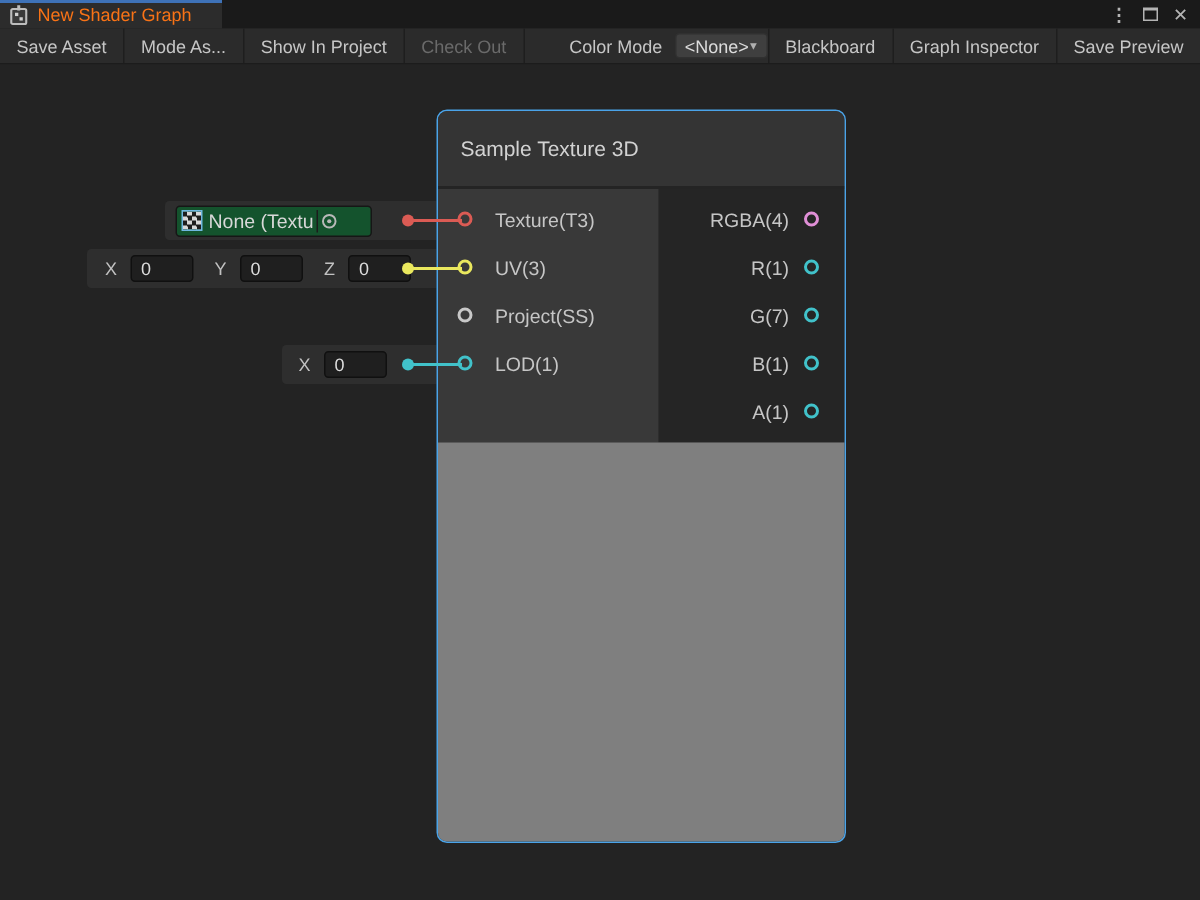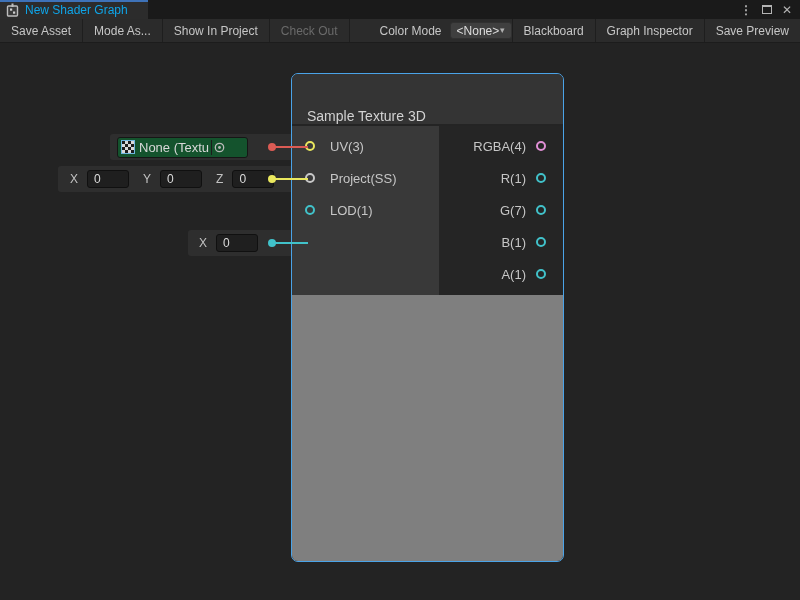--- a/index.html
+++ b/index.html
@@ -7,21 +7,21 @@
   body {
     font-family:"Liberation Sans", sans-serif;
     background:#232323; color:#c8c8c8;
     -webkit-font-smoothing:antialiased;
     position:relative;
   }
   
   .tabbar { position:absolute; top:0; left:0; right:0; height:19px; background:#1a1a1a; display:flex; align-items:stretch; }
   .tab { position:relative; width:148px; background:#2c2c2c; display:flex; align-items:center; gap:6px; padding:0 8px 0 6px; cursor:default; }
   .tab-accent { position:absolute; top:0; left:0; right:0; height:2px; background:#3e72b8; }
-  .tab-title { font-size:12px; color:#0ea5e9; white-space:nowrap; }
+  .tab-title { font-size:12px; color:#f97316; white-space:nowrap; }
   .win-controls { margin-left:auto; display:flex; align-items:center; gap:10px; padding-right:8px; color:#b4b4b4; }
   .win-controls span { font-size:12px; line-height:1; cursor:default; }
   .max-box { width:10px; height:9px; border:1.5px solid #b4b4b4; border-top-width:2.5px; display:inline-block; }
   .kebab { letter-spacing:0; font-weight:bold; }
   
   .toolbar { position:absolute; top:19px; left:0; right:0; height:24px; background:#2b2b2b; display:flex; align-items:stretch; border-bottom:1px solid #1c1c1c; }
   .tb-btn { display:flex; align-items:center; padding:0 11px; font-size:12px; color:#c6c6c6; border-right:1px solid #1e1e1e; white-space:nowrap; cursor:default; }
   .tb-btn.disabled { color:#6a6a6a; }
   .tb-label { display:flex; align-items:center; font-size:12px; color:#c6c6c6; padding:0 8px 0 30px; white-space:nowrap; }
   .dropdown { align-self:center; width:96px; height:17px; background:#3f3f3f; border:1px solid #303030; border-radius:3px; display:flex; align-items:center; font-size:12px; color:#dcdcdc; padding:0 6px; position:relative; cursor:default; }
@@ -36,21 +36,21 @@
   .checker { width:14px; height:14px; flex:0 0 auto; border:1px solid #6fb7e0; margin-right:4px; }
   .obj-text { font-size:13px; color:#d8d8d8; white-space:nowrap; overflow:hidden; }
   .picker { flex:0 0 auto; margin-left:2px; width:15px; height:15px; border-left:1px solid #1c1c1c; display:flex; align-items:center; justify-content:center; }
   .vec-label { font-size:12px; color:#c2c2c2; }
   .vec-input { width:42px; height:18px; background:#1f1f1f; border:1px solid #101010; border-radius:3px; color:#dcdcdc; font-size:12px; font-family:"Liberation Sans",sans-serif; padding:0 0 0 6px; outline:none; }
   
   .edge-line { position:absolute; height:2px; z-index:6; }
   .edge-dot { position:absolute; width:8px; height:8px; border-radius:50%; z-index:7; }
   
   .node { position:absolute; left:291px; top:30px; width:273px; height:489px; background:#343434; border:1.5px solid #4aa3e8; border-radius:7px; z-index:3; display:flex; flex-direction:column; overflow:hidden; }
-  .node-header { height:52px; background:#343434; display:flex; align-items:flex-end; padding-left:15px; border-bottom:2px solid #242424; flex:0 0 auto; }
+  .node-header { height:52px; background:#343434; display:flex; align-items:center; padding-left:15px; border-bottom:2px solid #242424; flex:0 0 auto; }
   .node-title { font-size:14px; color:#d2d2d2; }
   .node-body { display:flex; flex:0 0 auto; height:169px; }
   .col-in { width:147px; background:#393939; padding-top:4px; }
   .col-out { flex:1; background:#252525; padding-top:4px; }
   .port-row { height:32px; display:flex; align-items:center; }
   .col-out .port-row { justify-content:flex-end; }
   .port { width:10px; height:10px; border-radius:50%; border:2px solid #ccc; flex:0 0 auto; }
   .col-in .port { margin-left:13px; }
   .col-in .port-label { margin-left:15px; }
   .col-out .port { margin-right:17px; }
@@ -137,20 +137,24 @@
   <div class="edge-line" style="left: 272px; top: 199px; width: 36px; background: rgb(65, 194, 202);"></div>
   <div class="edge-dot" style="left: 268px; top: 196px; background: rgb(65, 194, 202);"></div>
 
   <div class="node">
     <div class="node-header">
       <span class="node-title">Sample Texture 3D</span>
     </div>
     <div class="node-body">
       <div class="col-in">
         <div class="port-row">
+          <span class="port" style="border-color: rgb(219, 91, 84);"></span>
+          <span class="port-label">Texture(T3)</span>
+        </div>
+        <div class="port-row">
           <span class="port" style="border-color: rgb(234, 232, 94);"></span>
           <span class="port-label">UV(3)</span>
         </div>
         <div class="port-row">
           <span class="port" style="border-color: rgb(200, 200, 200);"></span>
           <span class="port-label">Project(SS)</span>
         </div>
         <div class="port-row">
           <span class="port" style="border-color: rgb(65, 194, 202);"></span>
           <span class="port-label">LOD(1)</span>

